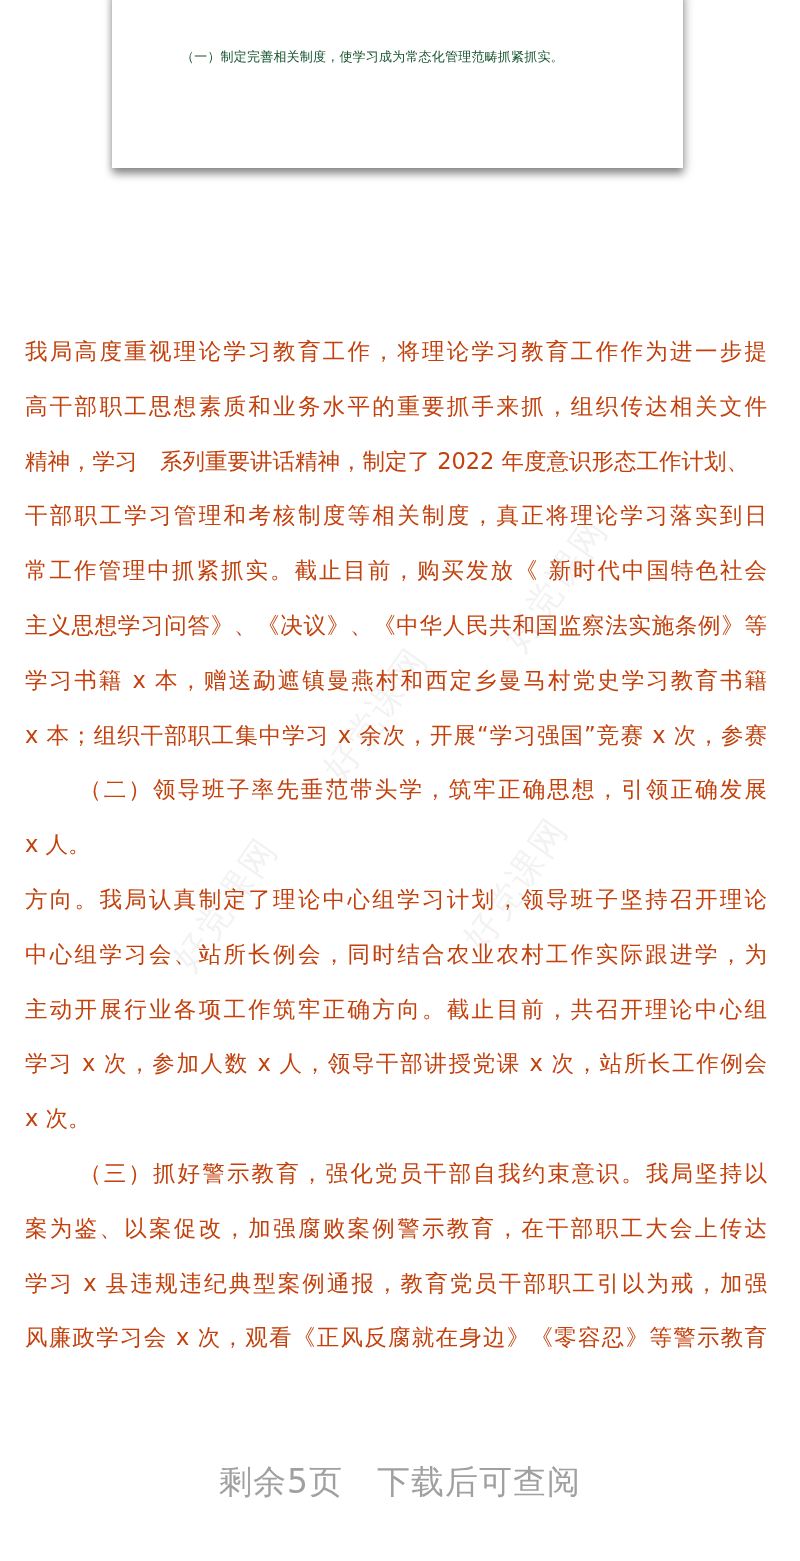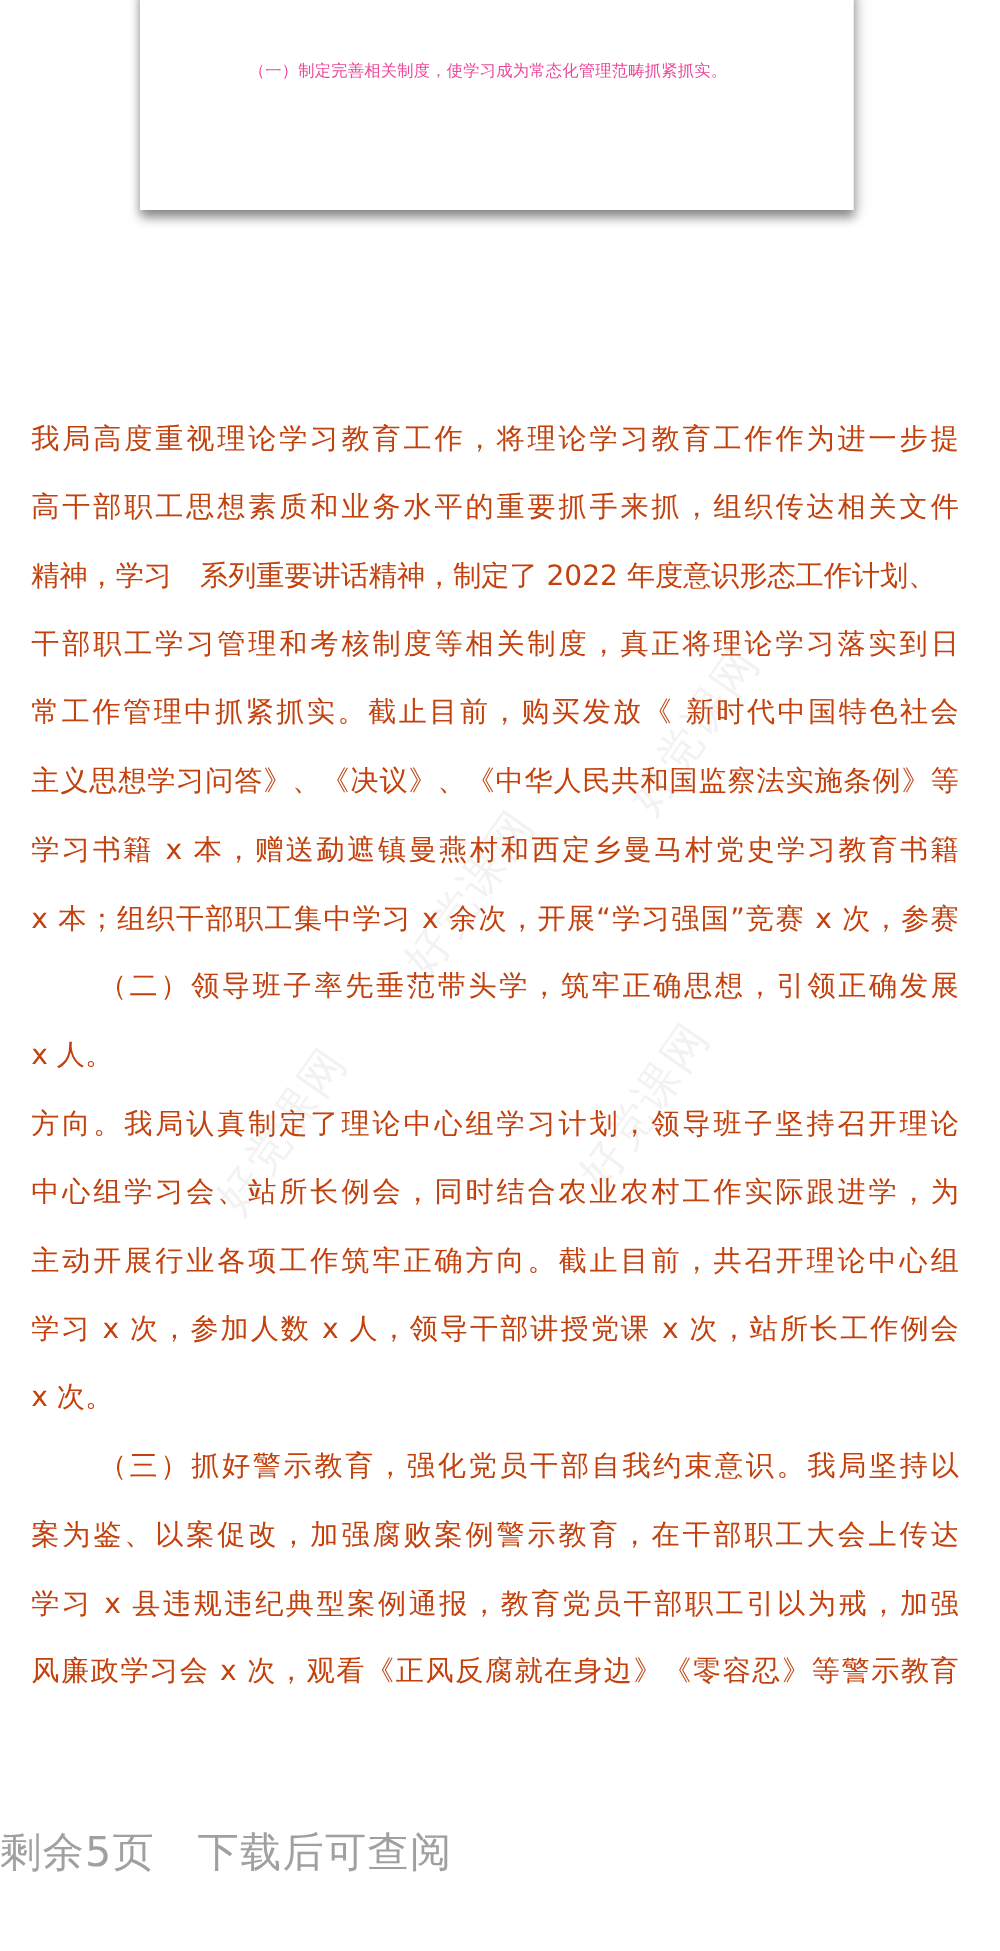--- a/index.html
+++ b/index.html
@@ -19,24 +19,24 @@
       position: absolute;
       left: 112px;
       top: -10px;
       width: 571px;
       height: 178px;
       background: #ffffff;
       box-shadow: 0 6px 8px rgba(0,0,0,0.35), 3px 4px 10px rgba(0,0,0,0.15), -2px 2px 6px rgba(0,0,0,0.08);
     }
     .preview-line {
       position: absolute;
-      left: 87px;
+      left: 69px;
       top: 58px;
       font-size: 13px;
-      color: #ec4899;
+      color: #14532d;
       white-space: nowrap;
       letter-spacing: 0.2px;
     }
     .doc-body {
       position: absolute;
       left: 25px;
       top: 324px;
       width: 750px;
       font-size: 22.5px;
       line-height: 54.8px;
@@ -62,21 +62,21 @@
       transform: rotate(-55deg);
       white-space: nowrap;
       pointer-events: none;
       letter-spacing: 2px;
     }
     .remaining {
       position: absolute;
       left: 0;
       width: 800px;
       top: 1460px;
-      text-align: left;
+      text-align: center;
       font-size: 33px;
       color: #a0a0a0;
       letter-spacing: 1px;
       word-spacing: 0;
     }
     .remaining span { display: inline-block; }
     .remaining .gap { width: 34px; }
   </style>
 </head>
 <body>

